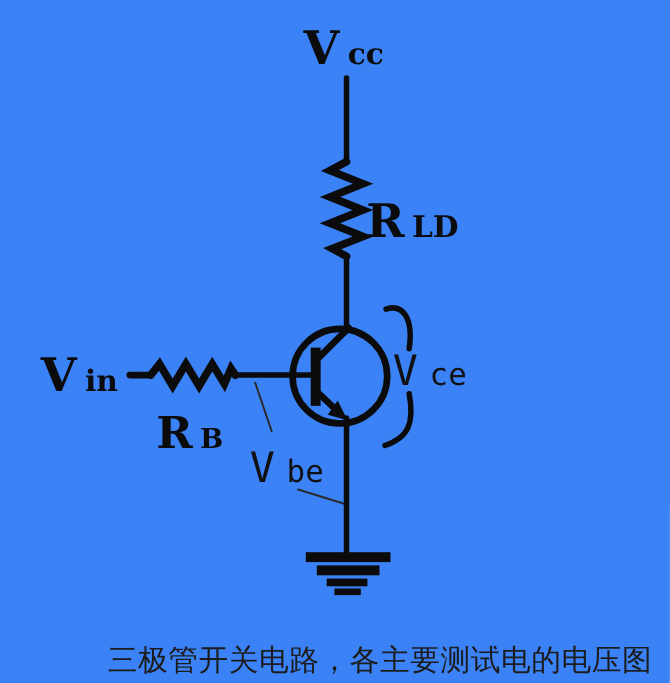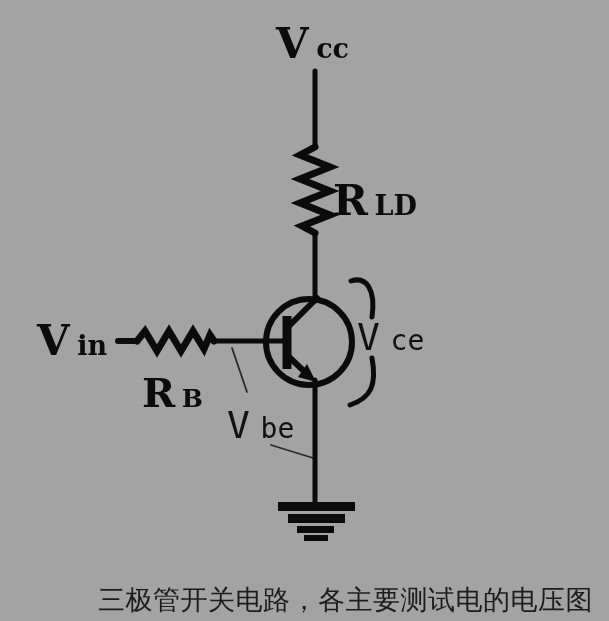--- a/index.html
+++ b/index.html
@@ -4,21 +4,21 @@
 <style>
   html, body {
     margin: 0;
     padding: 0;
     background: #ffffff;
   }
   .stage {
     position: relative;
     width: 609px;
     height: 621px;
-    background: #a3a3a3;
+    background: #3b82f6;
     overflow: hidden;
     font-family: "DejaVu Serif", serif;
   }
   svg.circuit {
     position: absolute;
     left: 0;
     top: 0;
   }
   
   .wire {

